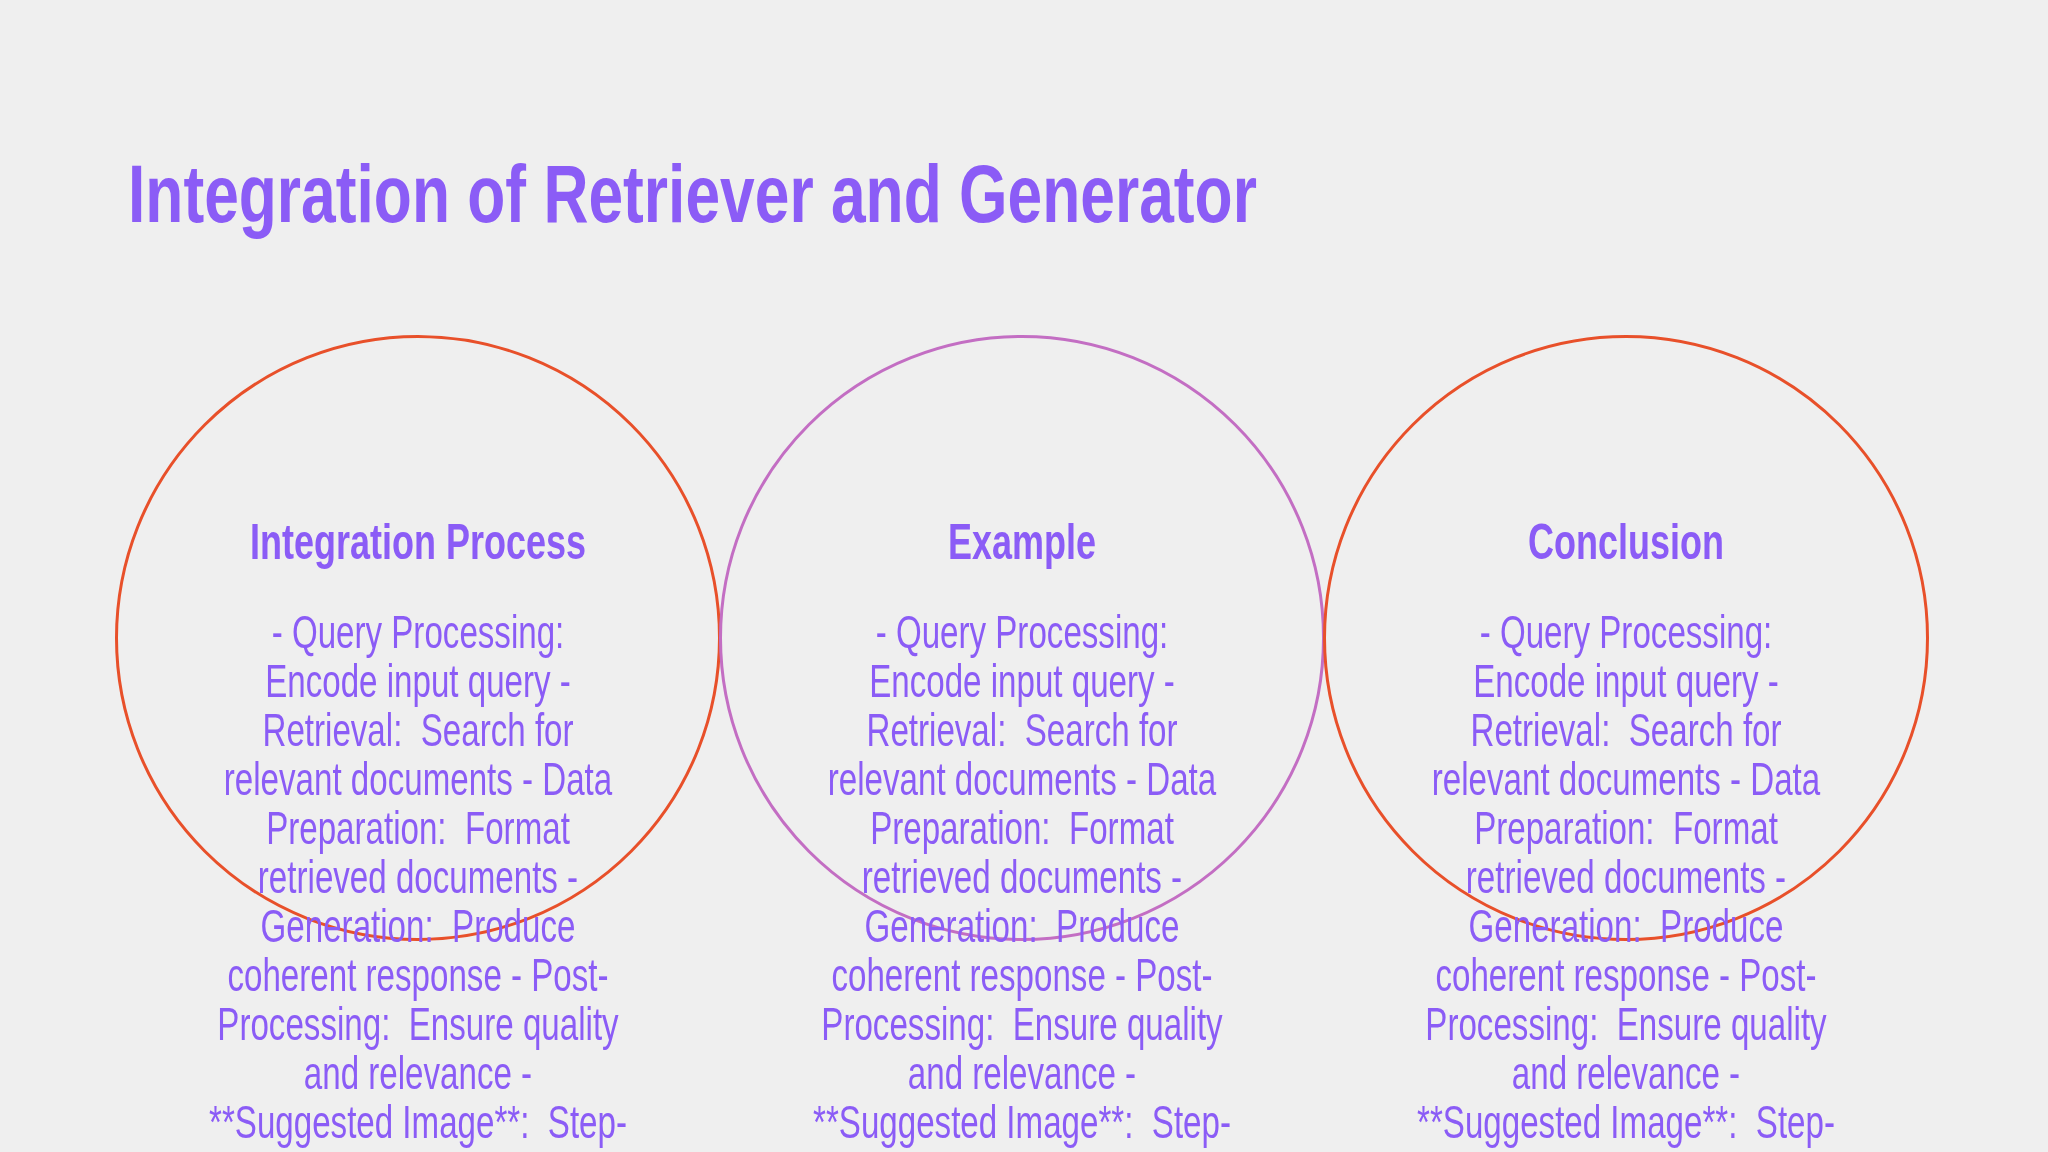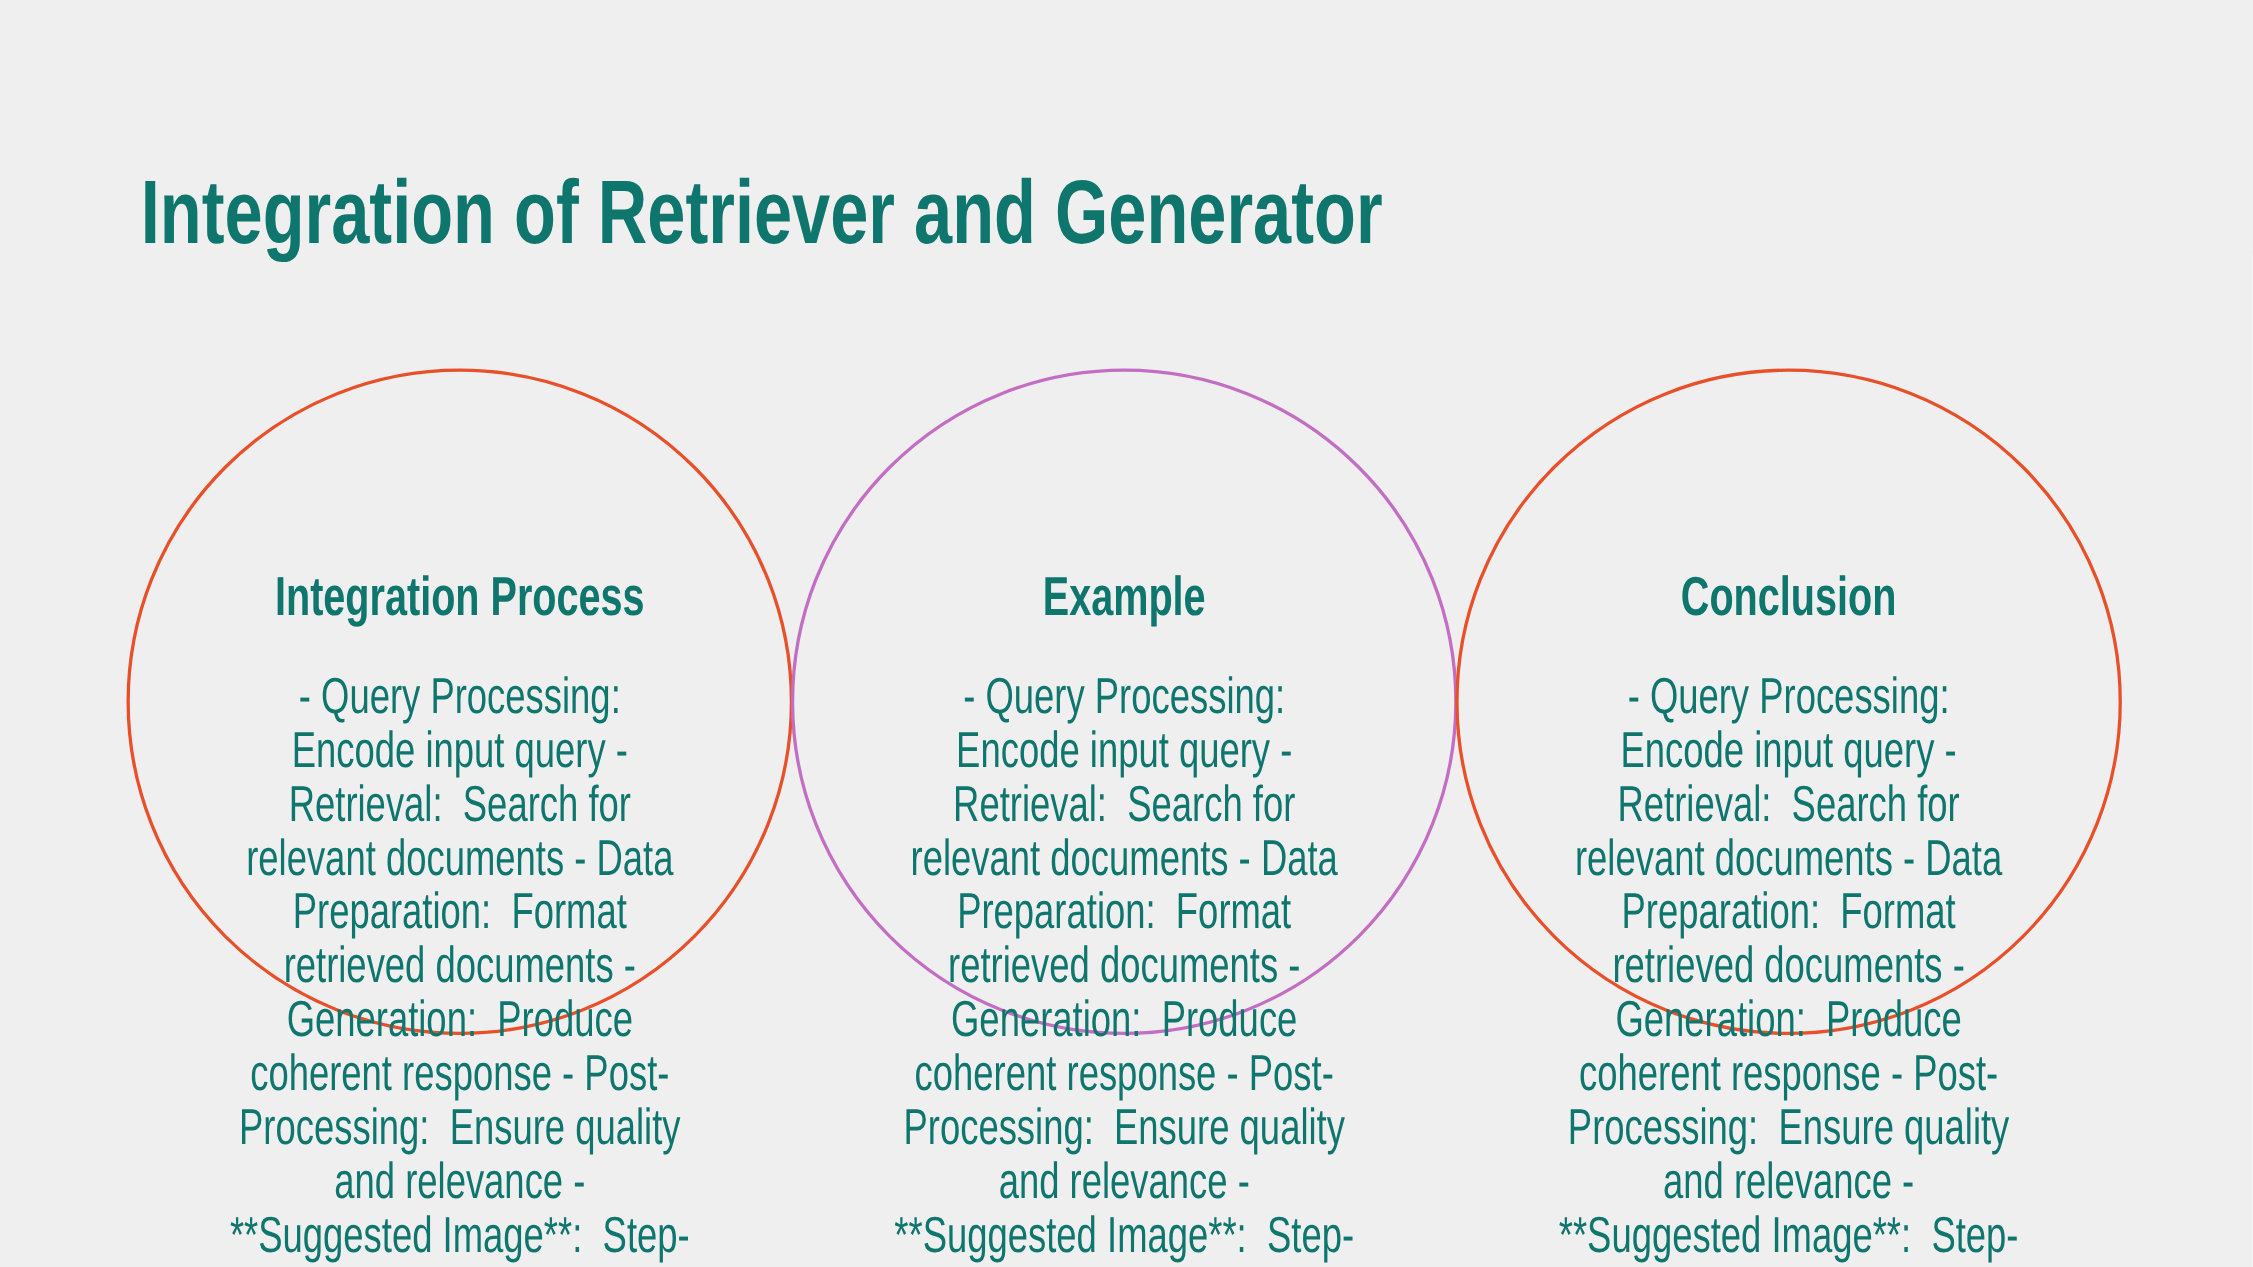--- a/index.html
+++ b/index.html
@@ -62,21 +62,21 @@
     font-size: 46px;
     line-height: 49px;
   }
   .circle-body .line {
     white-space: pre;
   }
 </style>
 </head>
 <body>
 
-<div class="slide" style="background: rgb(239, 239, 239); color: #0f766e;">
+<div class="slide" style="background: rgb(239, 239, 239); color: #8b5cf6;">
 
   <h1 class="slide-title">Integration of Retriever and Generator</h1>
 
   <div class="circle c1" style="border-color: rgb(232, 80, 42);"></div>
   <div class="circle c2" style="border-color: rgb(195, 110, 195);"></div>
   <div class="circle c3" style="border-color: rgb(232, 80, 42);"></div>
 
   <div class="circle-text t1">
     <div class="circle-heading">Integration Process</div>
     <div class="circle-body">

